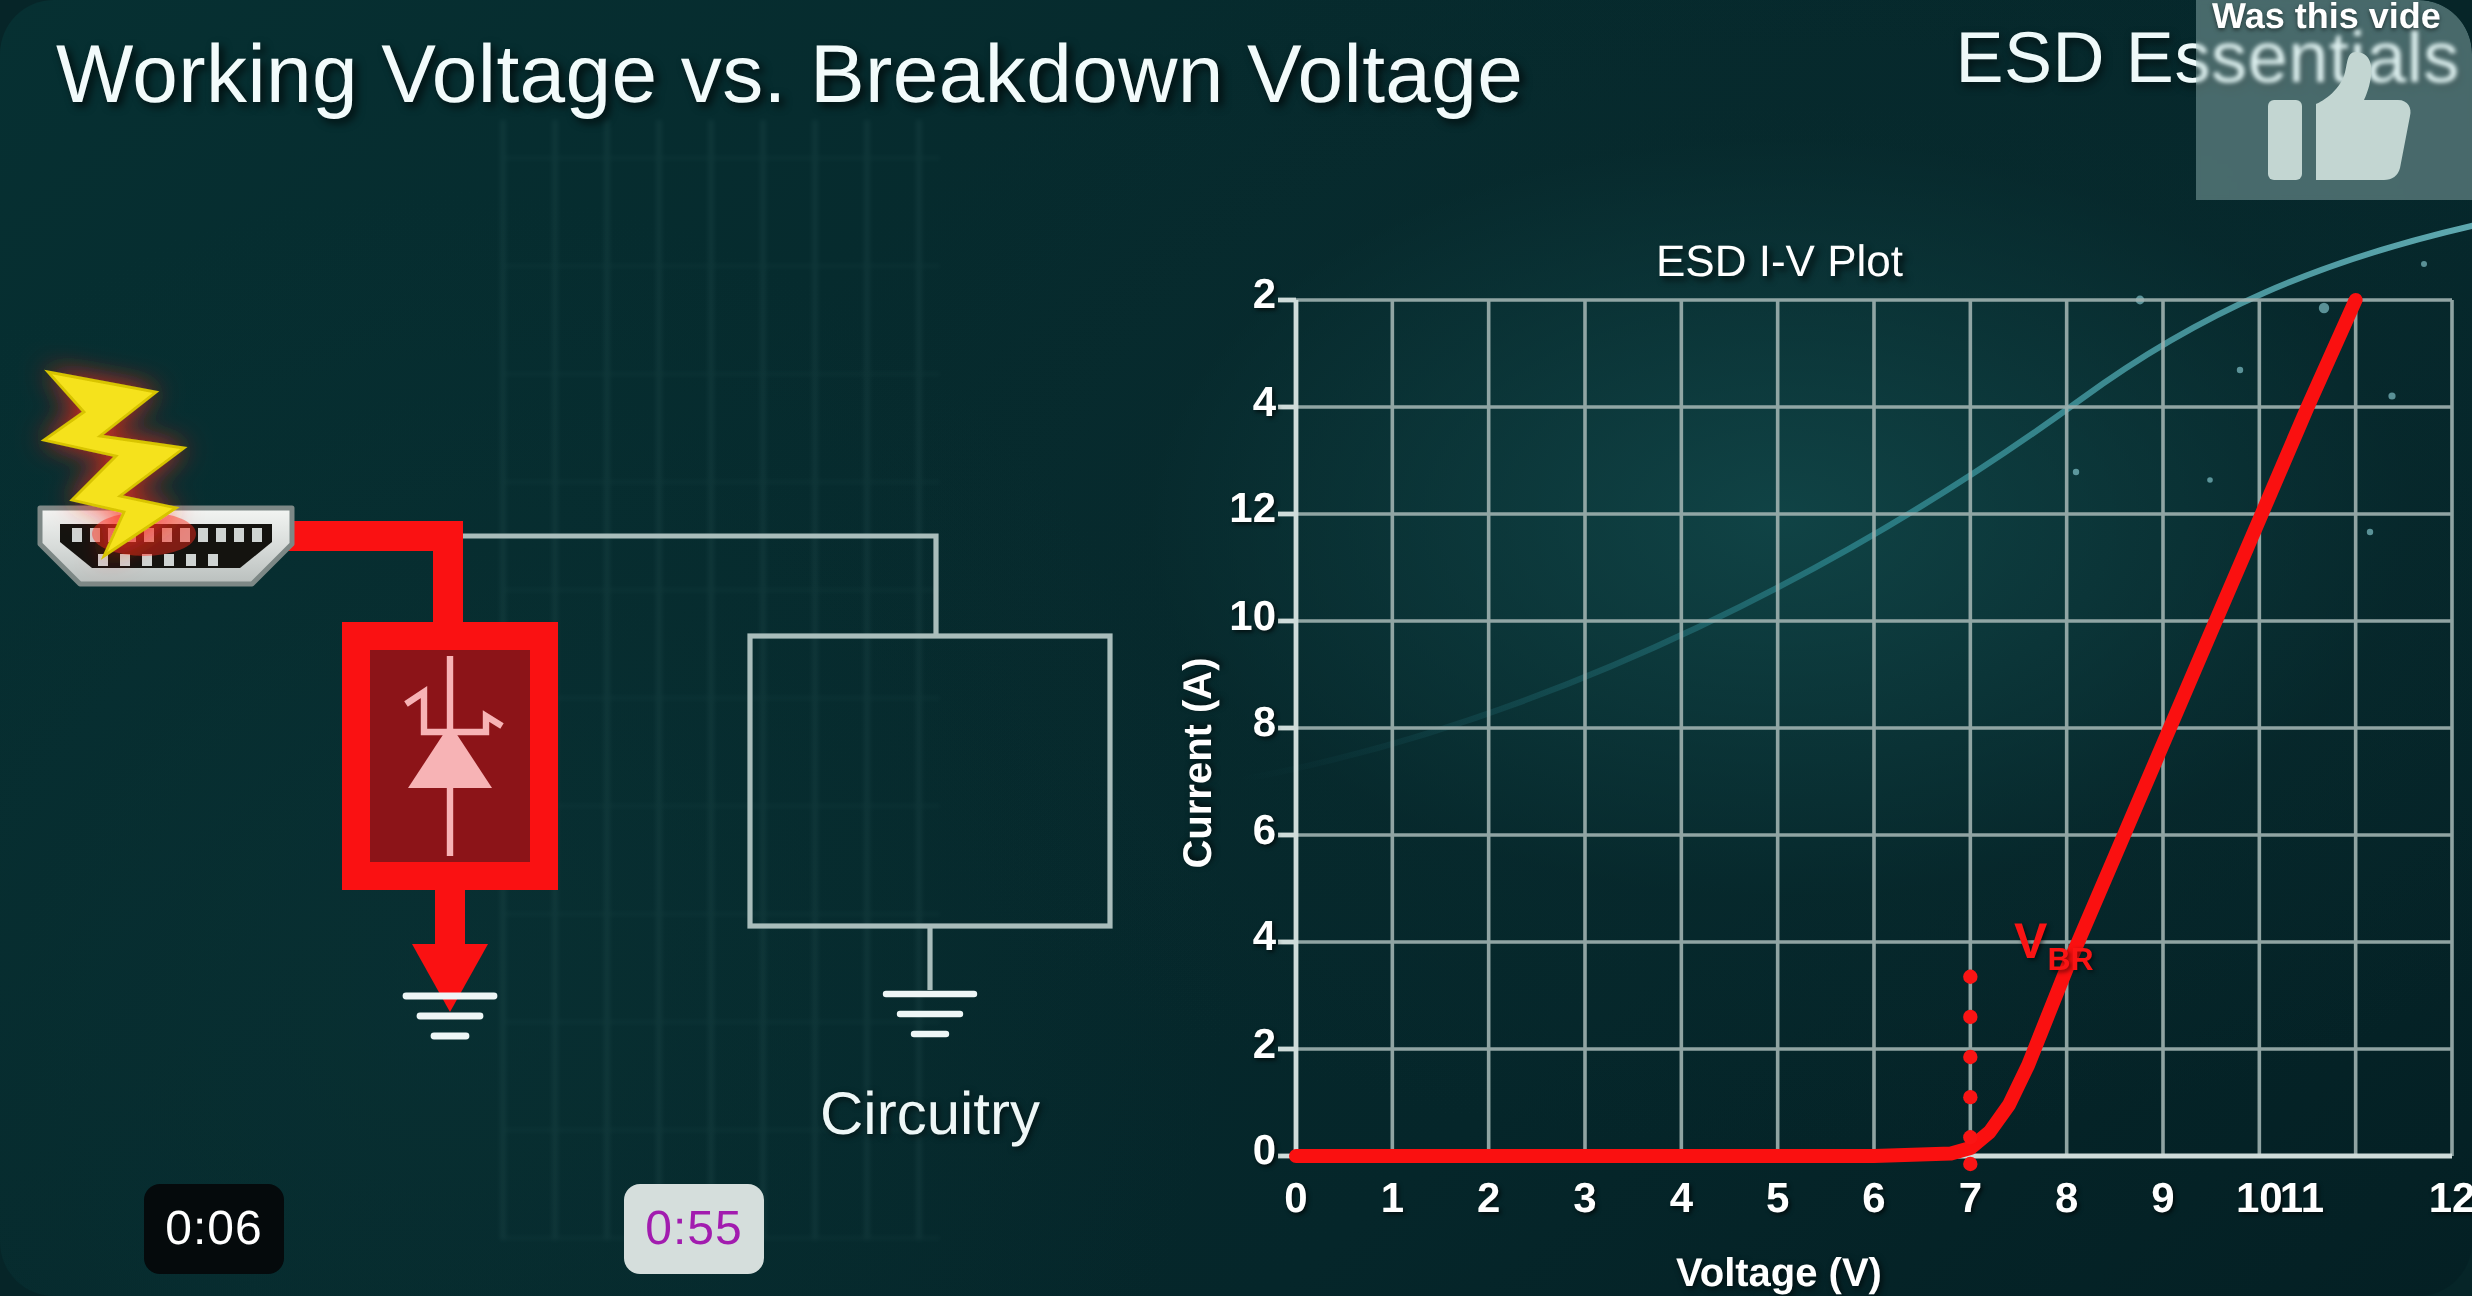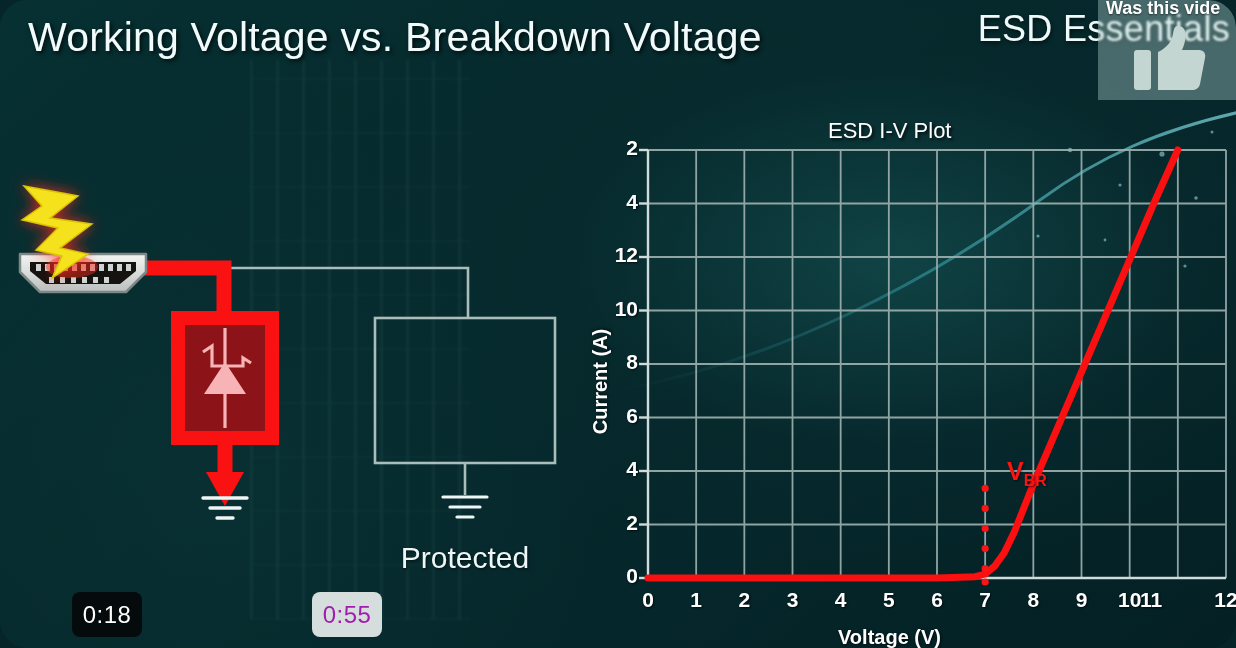--- a/index.html
+++ b/index.html
@@ -225,21 +225,21 @@
       </g>
 
       <g filter="url(#boltglow)">
         <path d="M 24 36 L 78 46 L 50 68 L 92 74 L 60 98 L 88 104 L 52 128 L 62 106 L 36 100 L 58 78 L 22 70 L 42 56 Z" fill="#f5e21c" stroke="#d8c400" stroke-width="1.4"></path>
       </g>
     </svg>
 
 
     <div class="lbl" id="prot-label">
       <br>
-      <span>Protected</span>
+      <span>Circuitry</span>
     </div>
   </div>
 
   <div id="chart">
     <div id="chart-title">ESD I-V Plot</div>
     <div id="ylabel">Current (A)</div>
     <div id="xlabel">Voltage (V)</div>
 
     <svg id="plot" width="658" height="500" viewBox="0 0 658 500" style="position:absolute;left:0;top:0;overflow:hidden;">
       <g id="gridlines" stroke="#9fb2b0" stroke-width="1.8" opacity=".9">
@@ -311,16 +311,16 @@
         <div class="xtick" style="left: 344px; top: 478px;">6</div>
         <div class="xtick" style="left: 392.167px; top: 478px;">7</div>
         <div class="xtick" style="left: 440.333px; top: 478px;">8</div>
         <div class="xtick" style="left: 488.5px; top: 478px;">9</div>
         <div class="xtick" style="left: 536.667px; top: 478px;">10</div>
         <div class="xtick" style="left: 558px; top: 478px;">11</div>
         <div class="xtick" style="left: 633px; top: 478px;">12</div>
       </div>
   </div>
 
-  <div class="badge" id="ts-a">0:18</div>
+  <div class="badge" id="ts-a">0:06</div>
   <div class="badge" id="ts-b">0:55</div>
 
 </div>
 
 </body></html>

